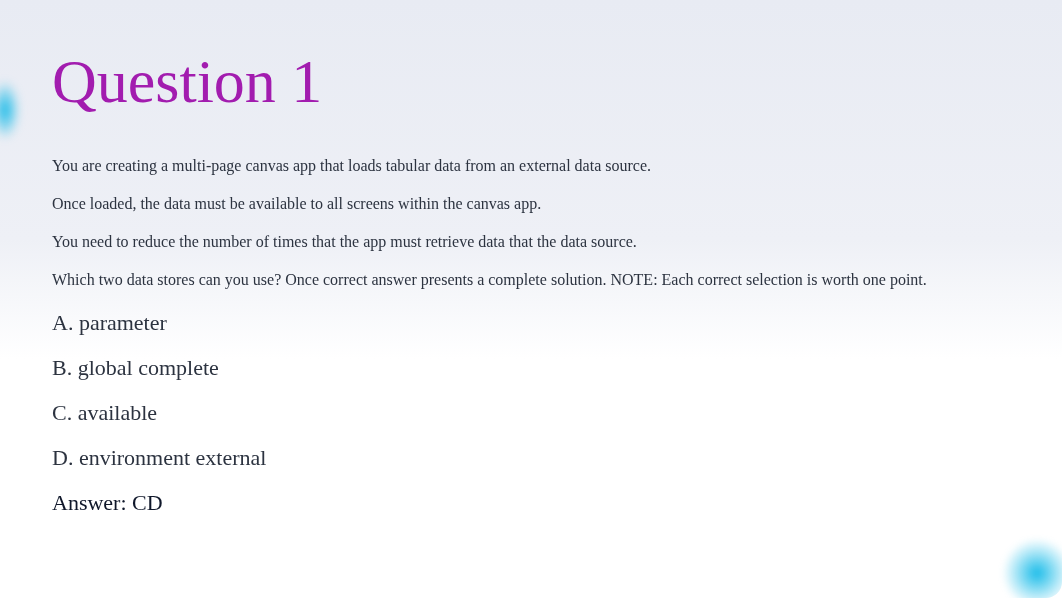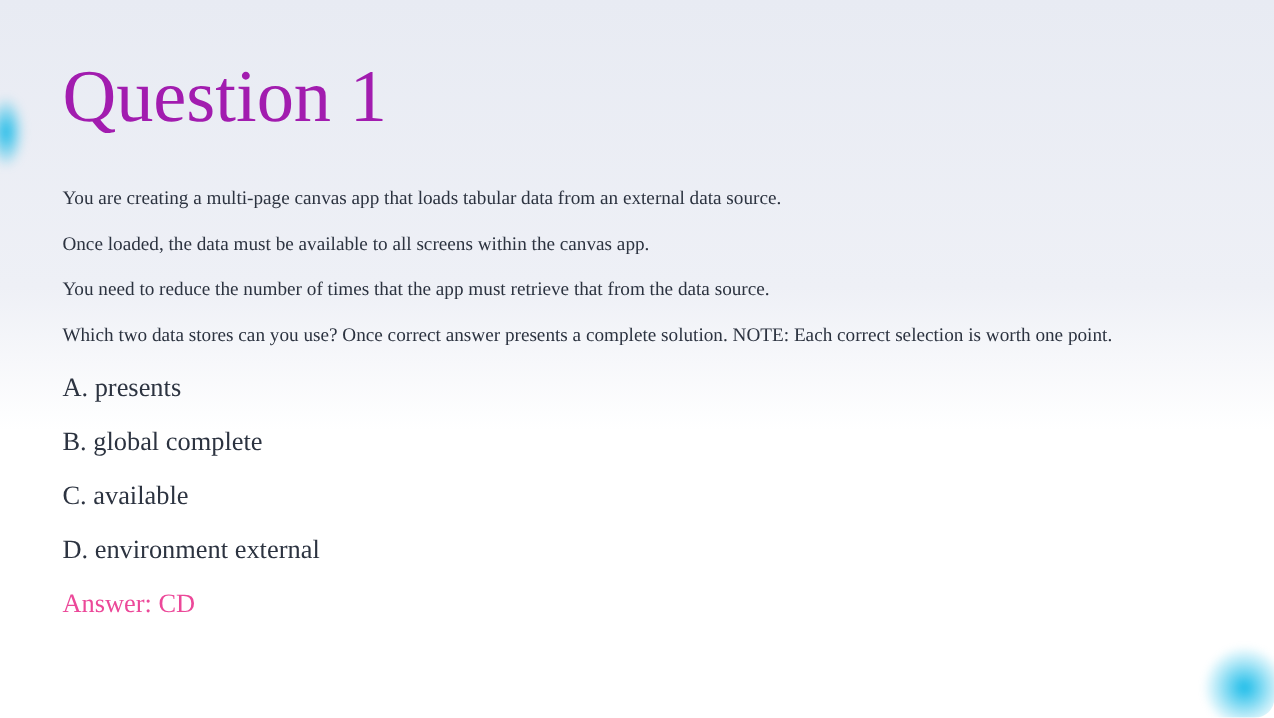--- a/index.html
+++ b/index.html
@@ -49,36 +49,36 @@
       margin-bottom: 14px;
     }
     .option {
       font-size: 22px;
       color: #2c3340;
       line-height: 1.5;
       margin-bottom: 12px;
     }
     .answer {
       font-size: 22px;
-      color: #ec4899;
+      color: #0f172a;
       line-height: 1.5;
       margin-top: 12px;
     }
   </style>
 </head>
 <body>
 
 <div class="accent-left"></div>
 <div class="accent-right"></div>
 
 <h1 class="title">Question 1</h1>
 
 <p class="body-text">You are creating a multi-page canvas app that loads tabular data from an external data source.</p>
 <p class="body-text">Once loaded, the data must be available to all screens within the canvas app.</p>
-<p class="body-text">You need to reduce the number of times that the app must retrieve that from the data source.</p>
+<p class="body-text">You need to reduce the number of times that the app must retrieve data that the data source.</p>
 <p class="body-text">Which two data stores can you use? Once correct answer presents a complete solution. NOTE: Each correct selection is worth one point.</p>
 
-<p class="option">A. presents</p>
+<p class="option">A. parameter</p>
 <p class="option">B. global complete</p>
 <p class="option">C. available</p>
 <p class="option">D. environment external</p>
 
 <p class="answer">Answer: CD</p>
 
 </body></html>

